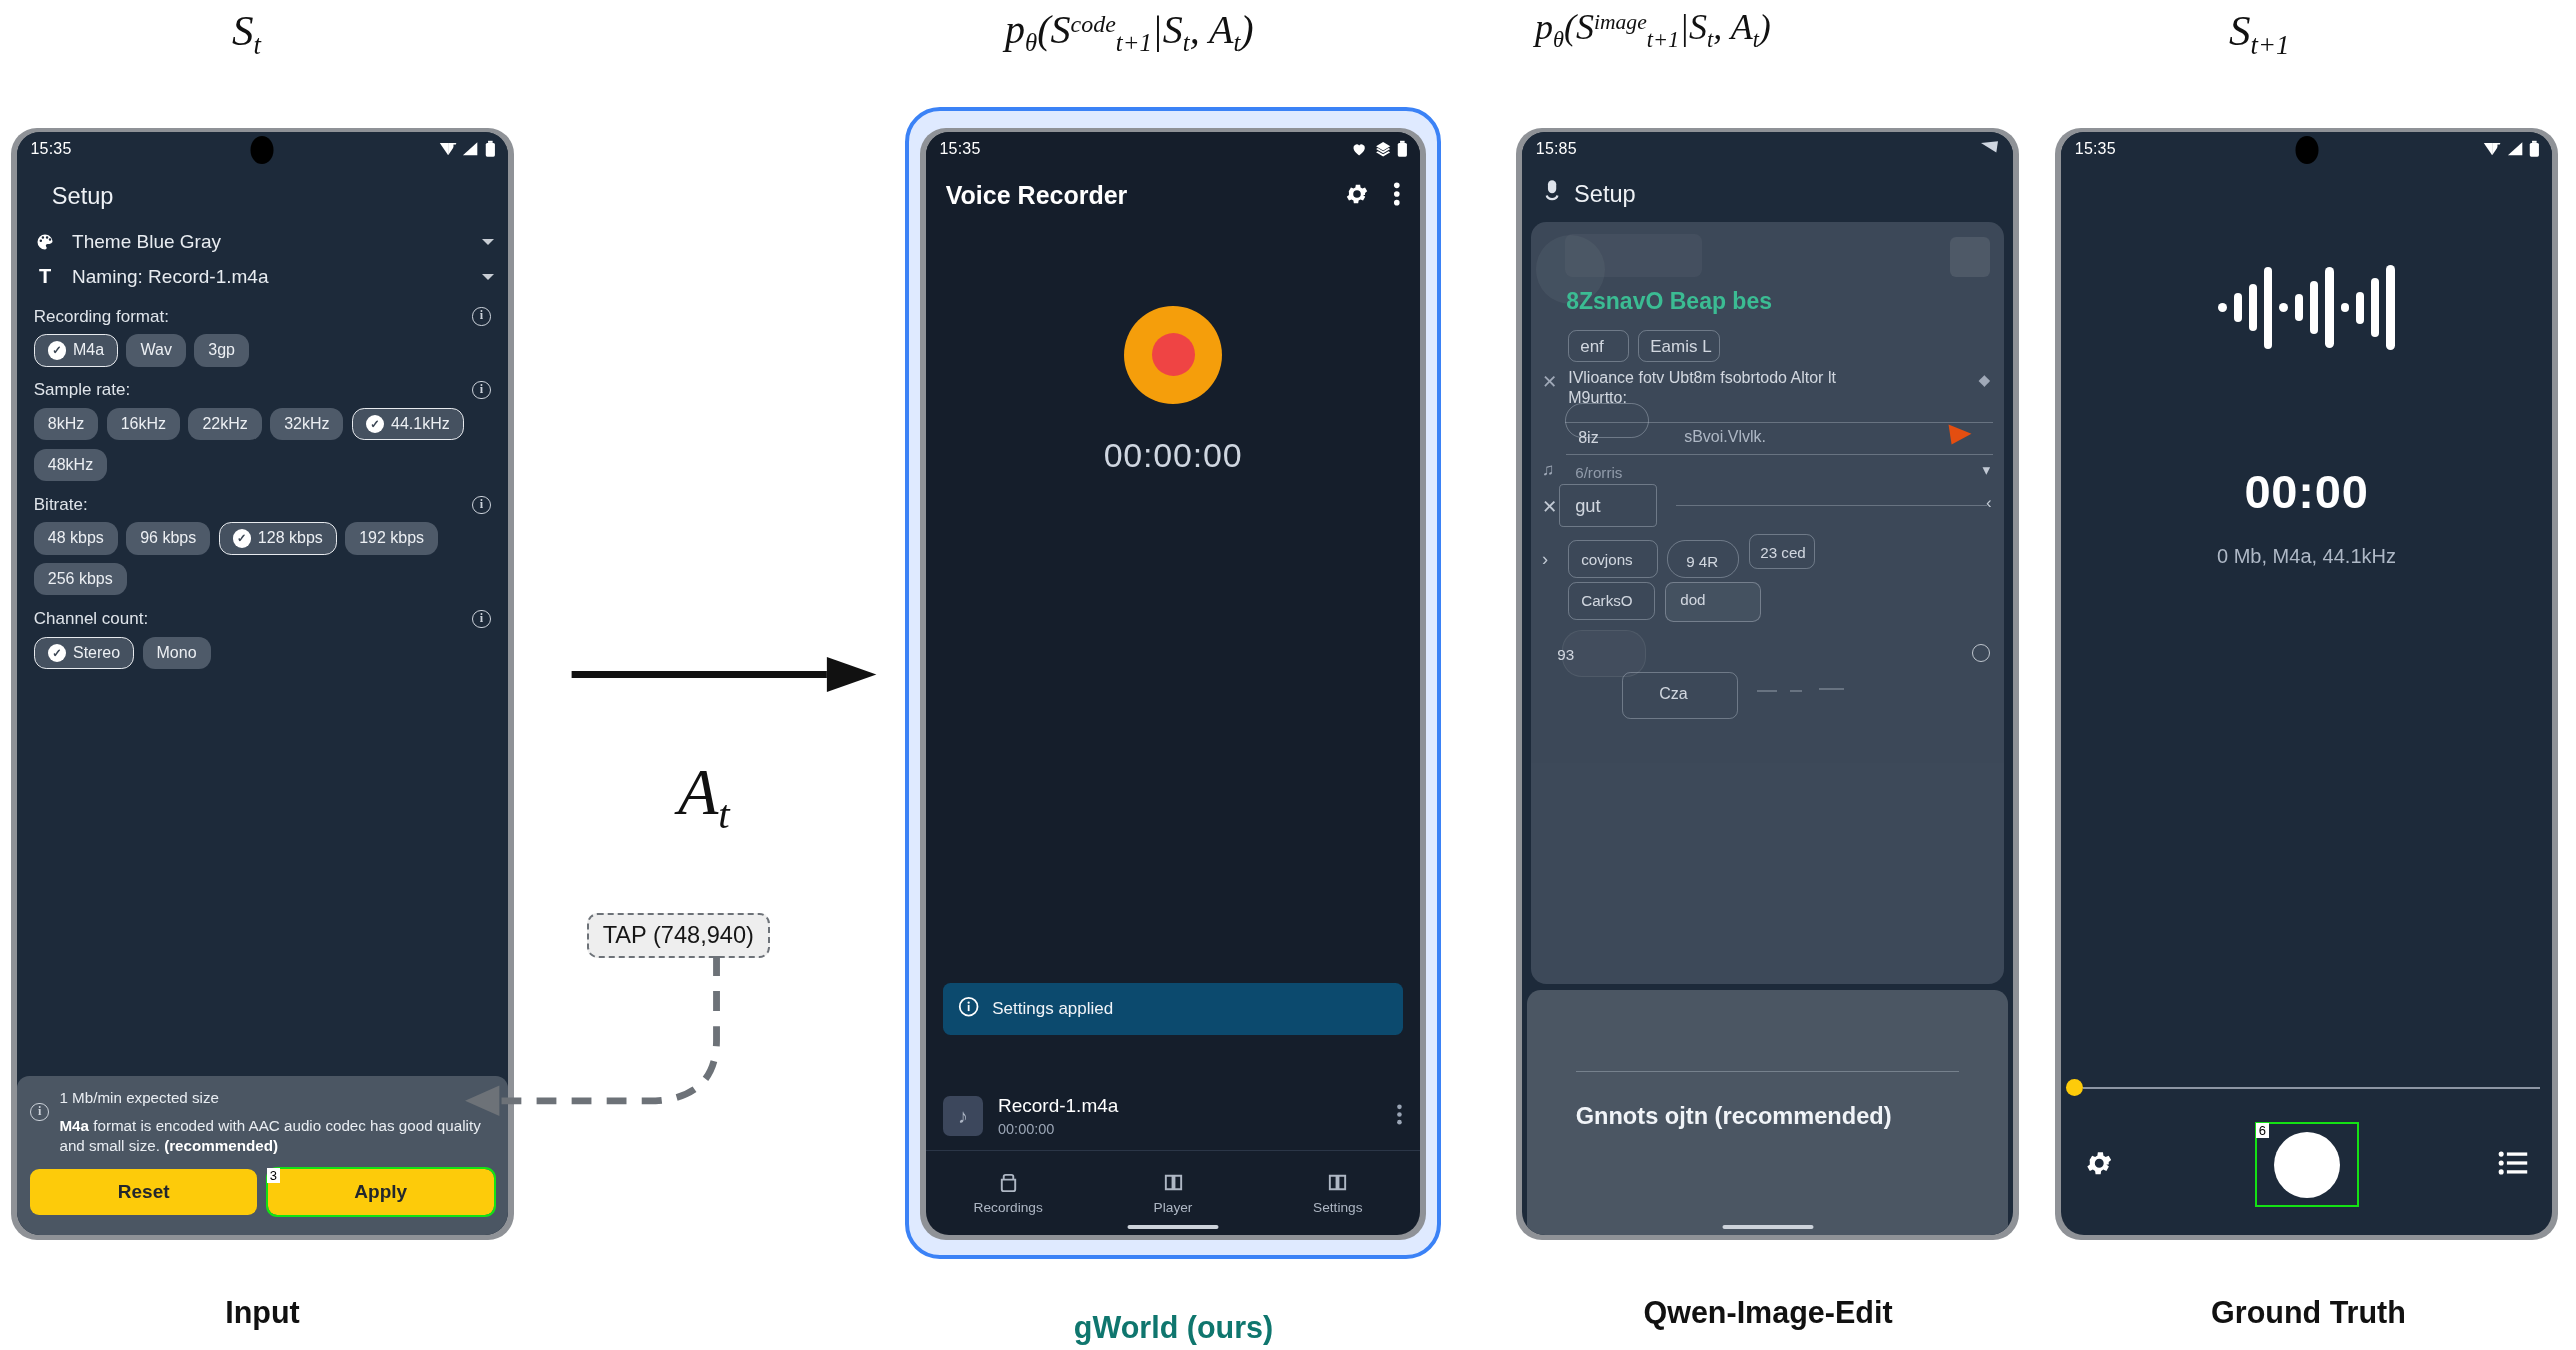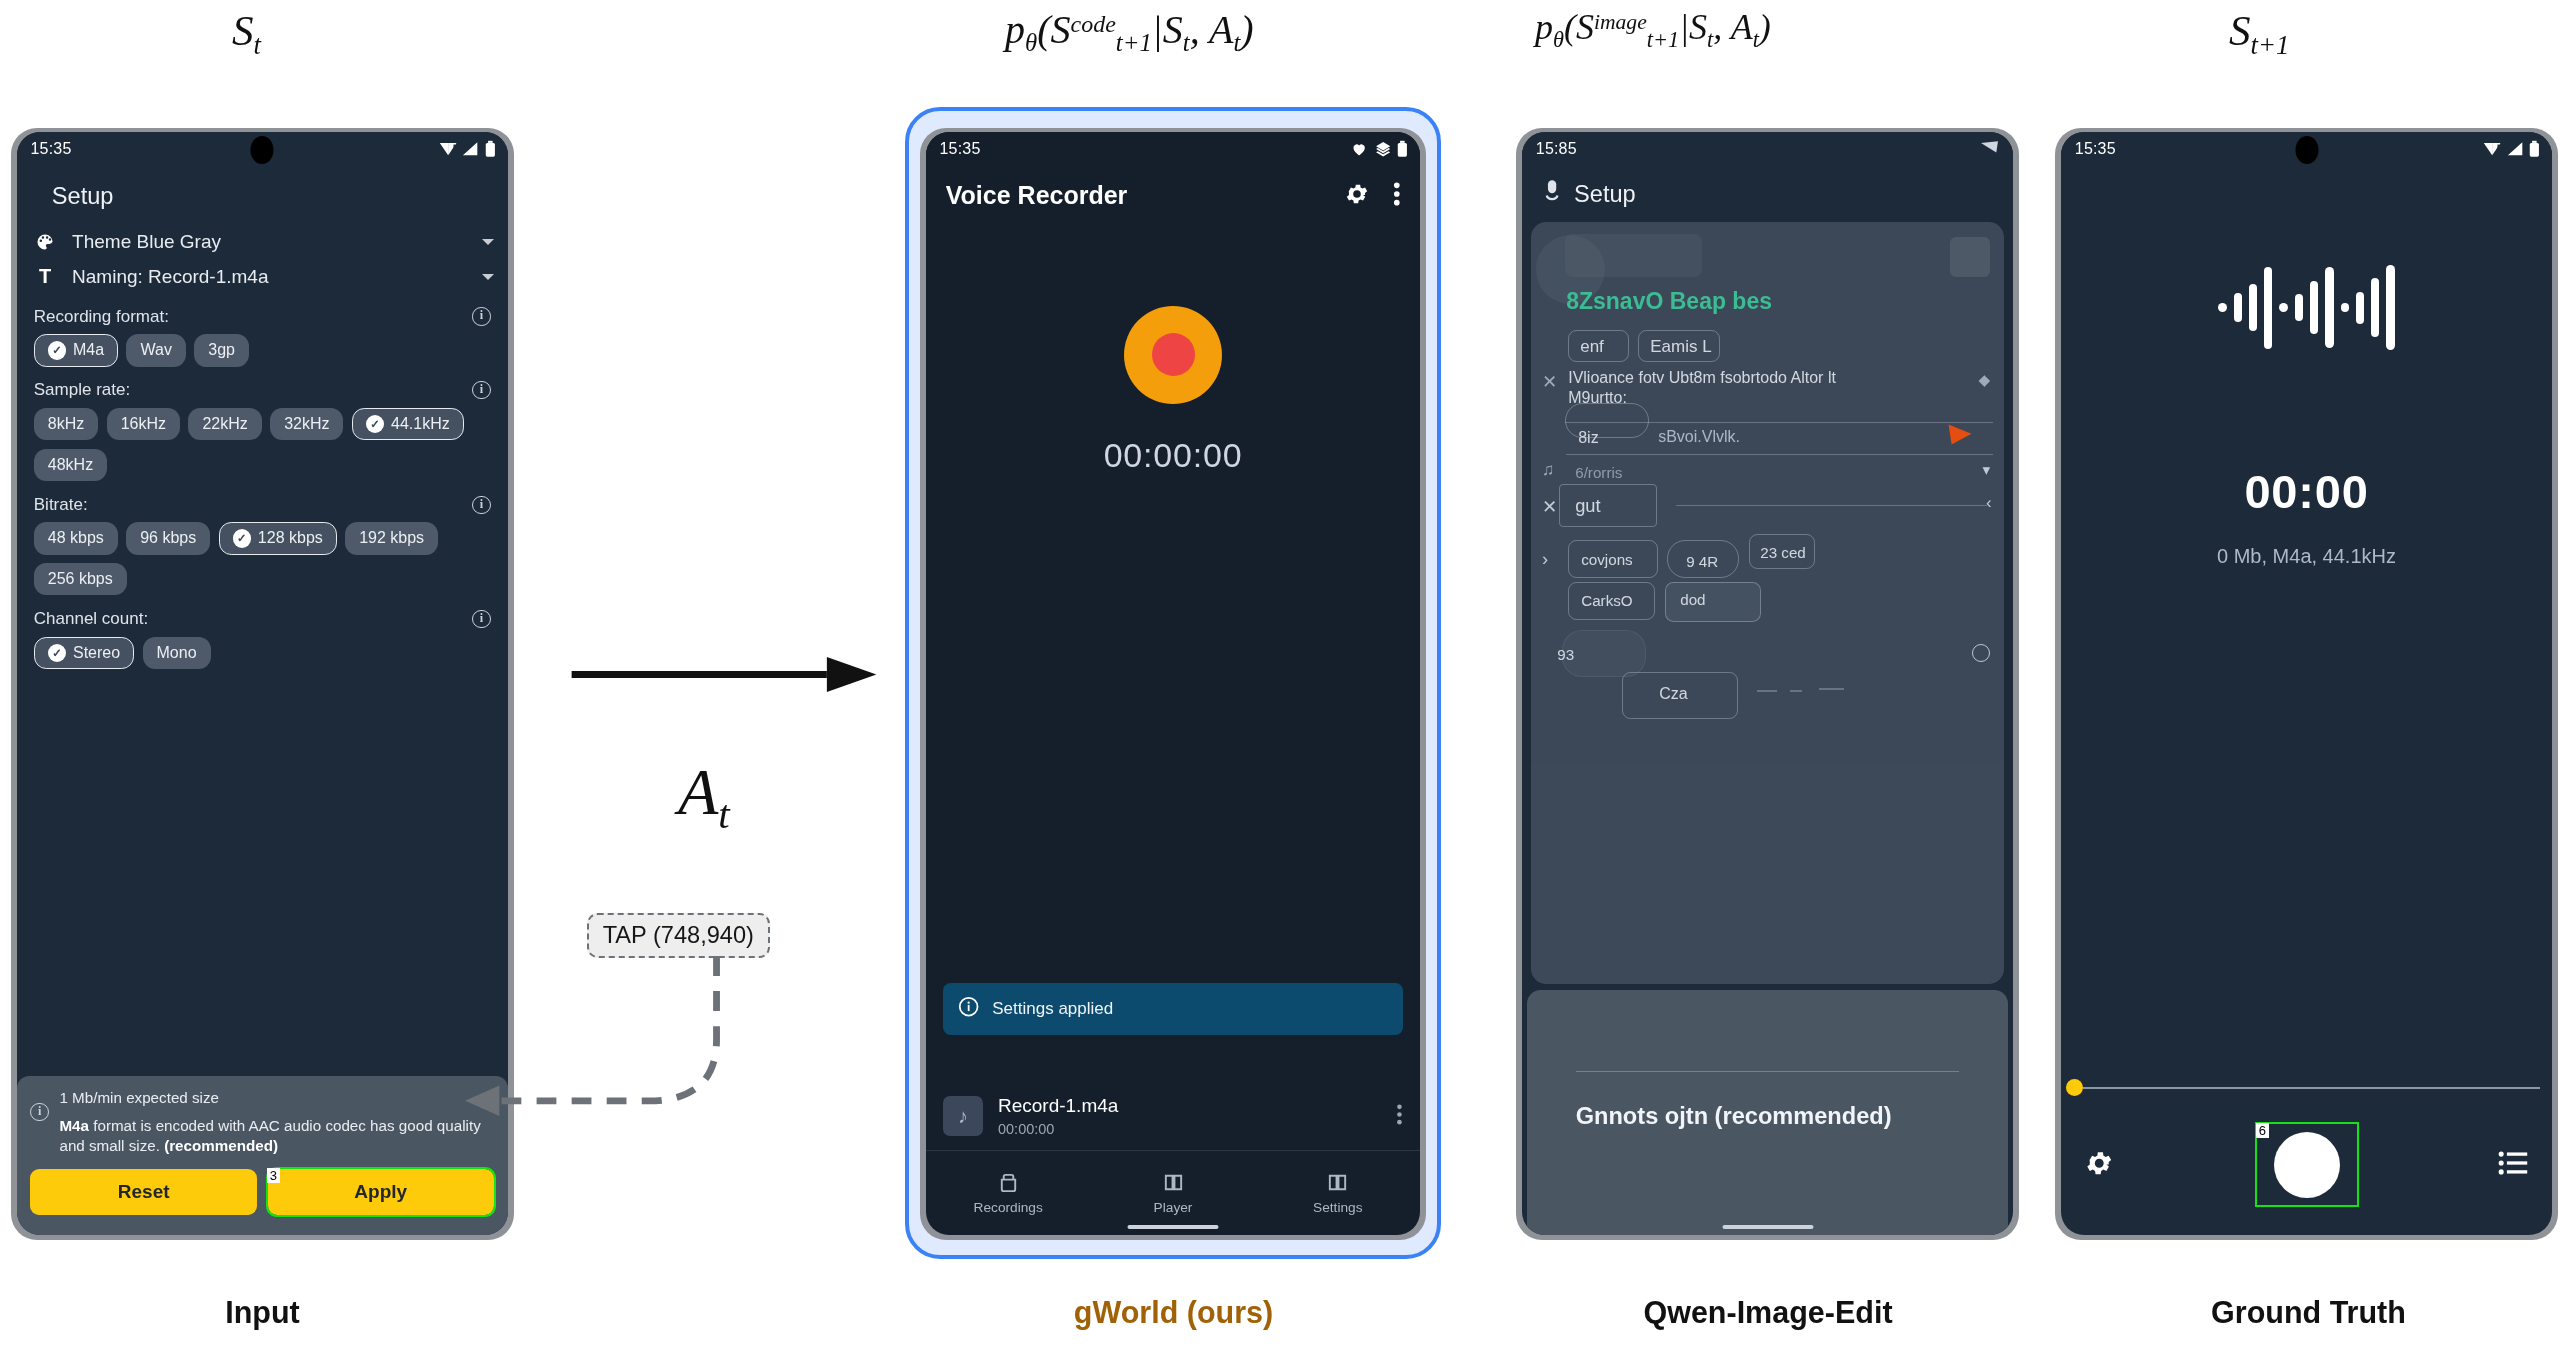--- a/index.html
+++ b/index.html
@@ -11,21 +11,21 @@
   
   .caption-math { position:absolute; font-family:"Liberation Serif", serif;
                   font-style:italic; color:#111; white-space:nowrap; }
   .cm-sub { font-size:0.62em; font-style:italic; vertical-align:-0.34em; }
   .cm-sup { font-size:0.60em; font-style:italic; vertical-align:0.46em; }
 
   
   .caption-bot { position:absolute; font-weight:bold; font-size:30.5px;
                  color:#111; text-align:center; white-space:nowrap;
                  font-family:"Liberation Sans", sans-serif; }
-  .caption-bot.accent { color:#a16207; }
+  .caption-bot.accent { color:#0f766e;margin-top:15px; }
 
   
   .phone { position:absolute; border-radius:26px; overflow:hidden;
            background:#8f9297; padding:3.8px 6.1px 4.6px 6.1px; }
   .phone .screen { position:relative; width:100%; height:100%;
                    background:#1d2a3a; border-radius:23px; overflow:hidden; }
 
   .statusbar { position:relative; height:34px; background:#1d2a3a;
                display:flex; align-items:center; padding:0 13.7px; }
   .statusbar .clock { font-size:16px; color:#fff; letter-spacing:0.2px; }
@@ -454,21 +454,21 @@
         <span class="gl" style="left:119px;top:115px;font-size:17px;">Eamis L</span>
 
         <span class="gl" style="left:10.7px;top:149px;font-size:18.3px;color:#aab3c2;">✕</span>
         <span class="gl" style="left:37px;top:147px;font-size:16px;">IVlioance  fotv Ubt8m  fsobrtodo Altor lt</span>
         <span class="gl" style="left:37px;top:167px;font-size:16px;">M9urtto:</span>
         <span class="gl" style="right:13.7px;top:149px;font-size:15.2px;color:#aab3c2;">◆</span>
 
         <div class="gline" style="left:34px;top:200px;right:10.7px;"></div>
         <div class="gbox" style="left:34px;top:181px;width:84px;height:35px;border-radius:18.3px;"></div>
         <span class="gl" style="left:47px;top:207px;font-size:16px;">8iz</span>
-        <span class="gl" style="left:127px;top:206px;font-size:16px;color:#b9c2cf;">sBvoi.Vlvlk.</span>
+        <span class="gl" style="left:153px;top:206px;font-size:16px;color:#b9c2cf;">sBvoi.Vlvlk.</span>
         <svg style="position:absolute;right:30.5px;top:201px;" width="26" height="23" viewBox="0 0 34 30">
             <polygon points="2,2 32,14 6,28" fill="#f4510d"></polygon>
           </svg>
 
         <span class="gl" style="left:10.7px;top:238px;font-size:17px;color:#aab3c2;">♫</span>
         <div class="gline" style="left:35px;top:232px;right:10.7px;"></div>
         <span class="gl" style="left:44px;top:242px;font-size:15.2px;color:#9aa4b3;">6/rorris</span>
         <span class="gl" style="right:13.7px;top:239px;font-size:15.2px;color:#cfd6e0;">▾</span>
 
         <span class="gl" style="left:10.7px;top:274px;font-size:18.3px;color:#cfd6e0;">✕</span>

